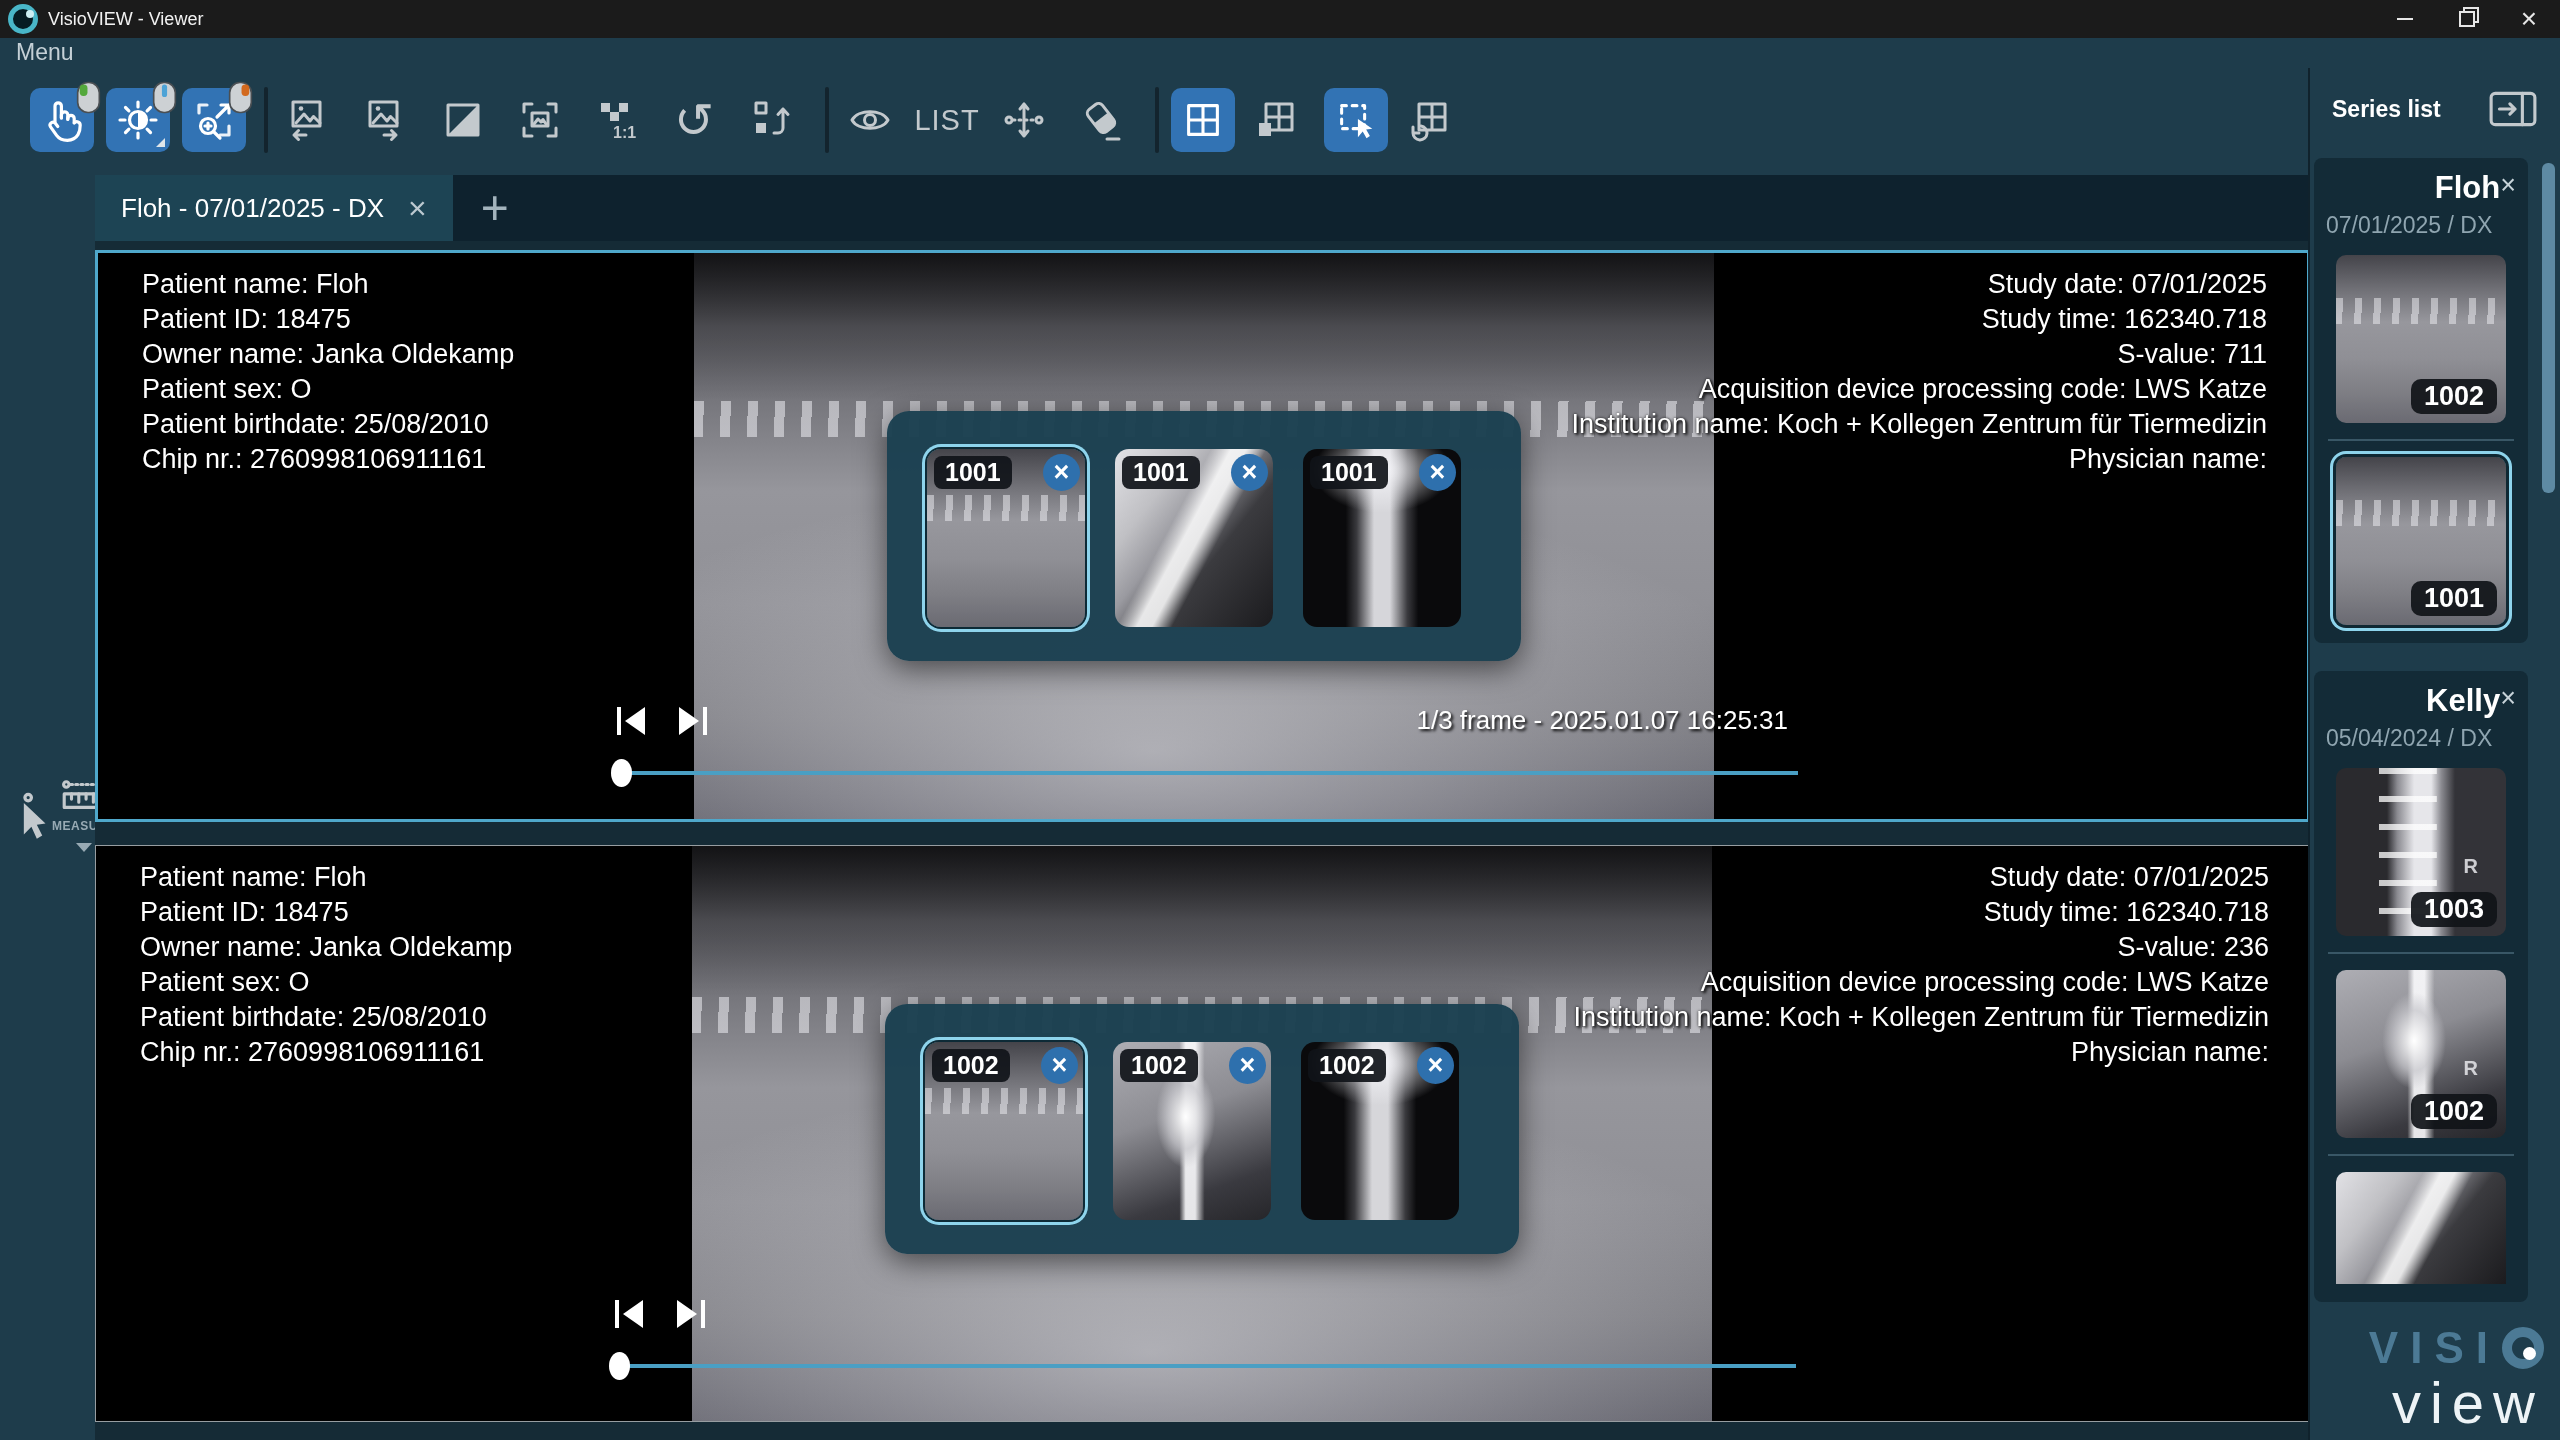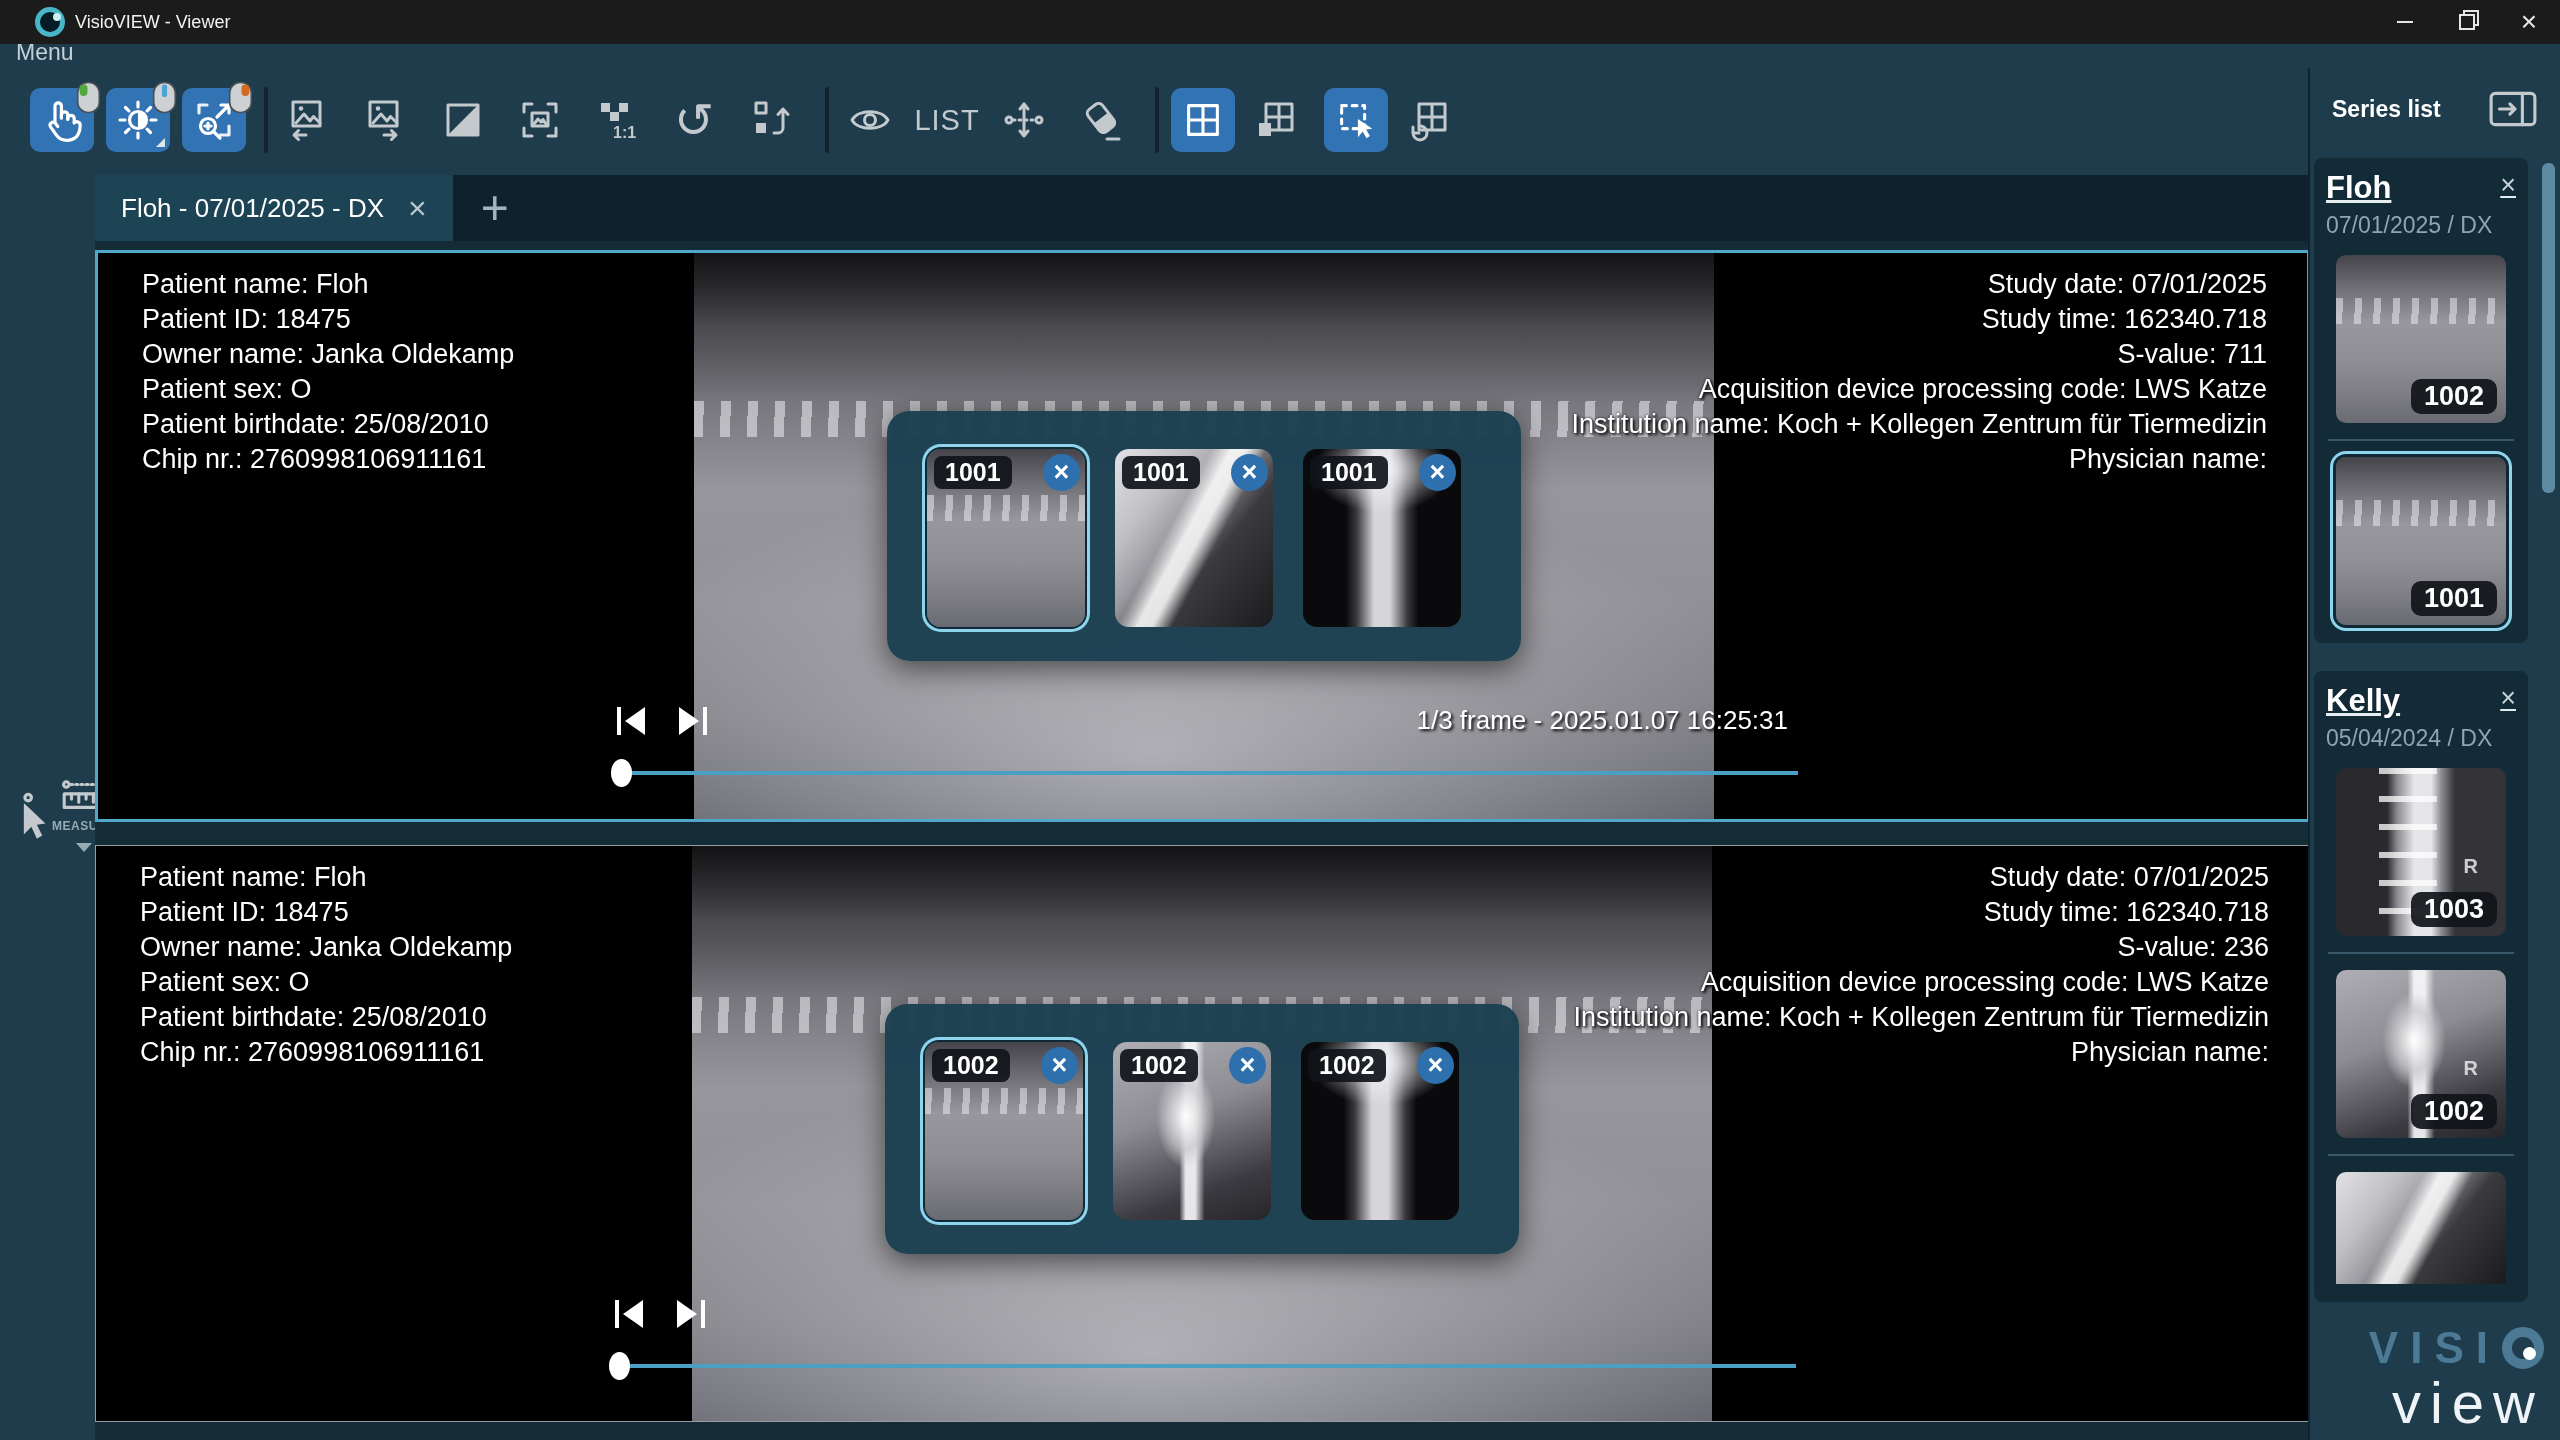--- a/index.html
+++ b/index.html
@@ -1,21 +1,21 @@
 <!DOCTYPE html>
 <html><head>
 <meta charset="utf-8">
 <style>
   html,body{margin:0;padding:0;background:#000;}
   .app{position:relative;width:2560px;height:1440px;background:#1e3c4b;
        font-family:"Liberation Sans",sans-serif;overflow:hidden;color:#e6edf1;}
 
   
-  .titlebar{position:absolute;top:0;left:0;right:0;height:44px;background:#1b1b1b;
-            display:flex;align-items:center;z-index:50;padding-left:27px;}
+  .titlebar{position:absolute;top:0;left:0;right:0;height:38px;background:#1b1b1b;
+            display:flex;align-items:center;z-index:50;}
   .app-logo{width:20px;height:20px;border-radius:50%;border:5px solid #49b6c8;background:#061c24;
             margin:0 10px 0 8px;position:relative;flex:0 0 auto;}
   .app-logo::after{content:"";position:absolute;width:8px;height:8px;border-radius:50%;
             background:#cdeef3;right:-1px;top:1px;}
   .app-title{font-size:18px;color:#f2f2f2;}
   .win-controls{margin-left:auto;display:flex;height:100%;}
   .win-btn{width:62px;height:100%;display:flex;align-items:center;justify-content:center;color:#e6e6e6;}
   .glyph-min{display:block;width:16px;height:2px;background:#e6e6e6;}
   .glyph-restore{display:block;width:12px;height:12px;border:2px solid #e6e6e6;position:relative;background:#1b1b1b;}
   .glyph-restore::before{content:"";position:absolute;width:12px;height:12px;border:2px solid #e6e6e6;
@@ -126,21 +126,21 @@
       linear-gradient(160deg,#aeaeb4 0%,#8c8c92 40%,#3a3a40 78%,#26262a 100%);}
 
   
   .series{position:absolute;top:68px;right:0;width:252px;bottom:0;background:#1e3c4b;
       border-left:2px solid #10222c;box-sizing:border-box;}
   .series-header{display:flex;align-items:center;justify-content:space-between;
       padding:20px 22px 6px 22px;}
   .series-title{font-size:23px;font-weight:bold;color:#fff;}
   .series-cards{margin-top:22px;}
   .card{background:#132b37;border-radius:8px;margin:0 32px 28px 4px;padding:12px 12px 18px;}
-  .card-head{display:flex;align-items:flex-start;justify-content:space-between;text-decoration:underline;}
+  .card-head{display:flex;align-items:flex-start;justify-content:flex-end;}
   .card-name{font-size:31px;font-weight:bold;color:#fff;}
   .card-close{font-size:27px;color:#c7d3d9;line-height:1;margin-top:2px;}
   .card-date{font-size:23px;color:#8fa5b0;margin:6px 0 16px;}
   .sthumb{position:relative;width:170px;height:168px;border-radius:10px;margin:0 auto;}
   .sthumb.selected{box-shadow:0 0 0 3px #0f2833,0 0 0 6px #8ed4ec;}
   .sthumb.partial{height:112px;border-radius:10px 10px 0 0;}
   .sbadge{position:absolute;bottom:9px;right:9px;background:rgba(16,20,24,.92);color:#fff;
       font-weight:bold;font-size:27px;padding:2px 13px;border-radius:10px;}
   .smarker{position:absolute;bottom:58px;right:28px;color:#e8e8ec;font-size:20px;font-weight:bold;opacity:.85;}
   .s-divider{height:2px;background:#395766;margin:16px 2px;}

